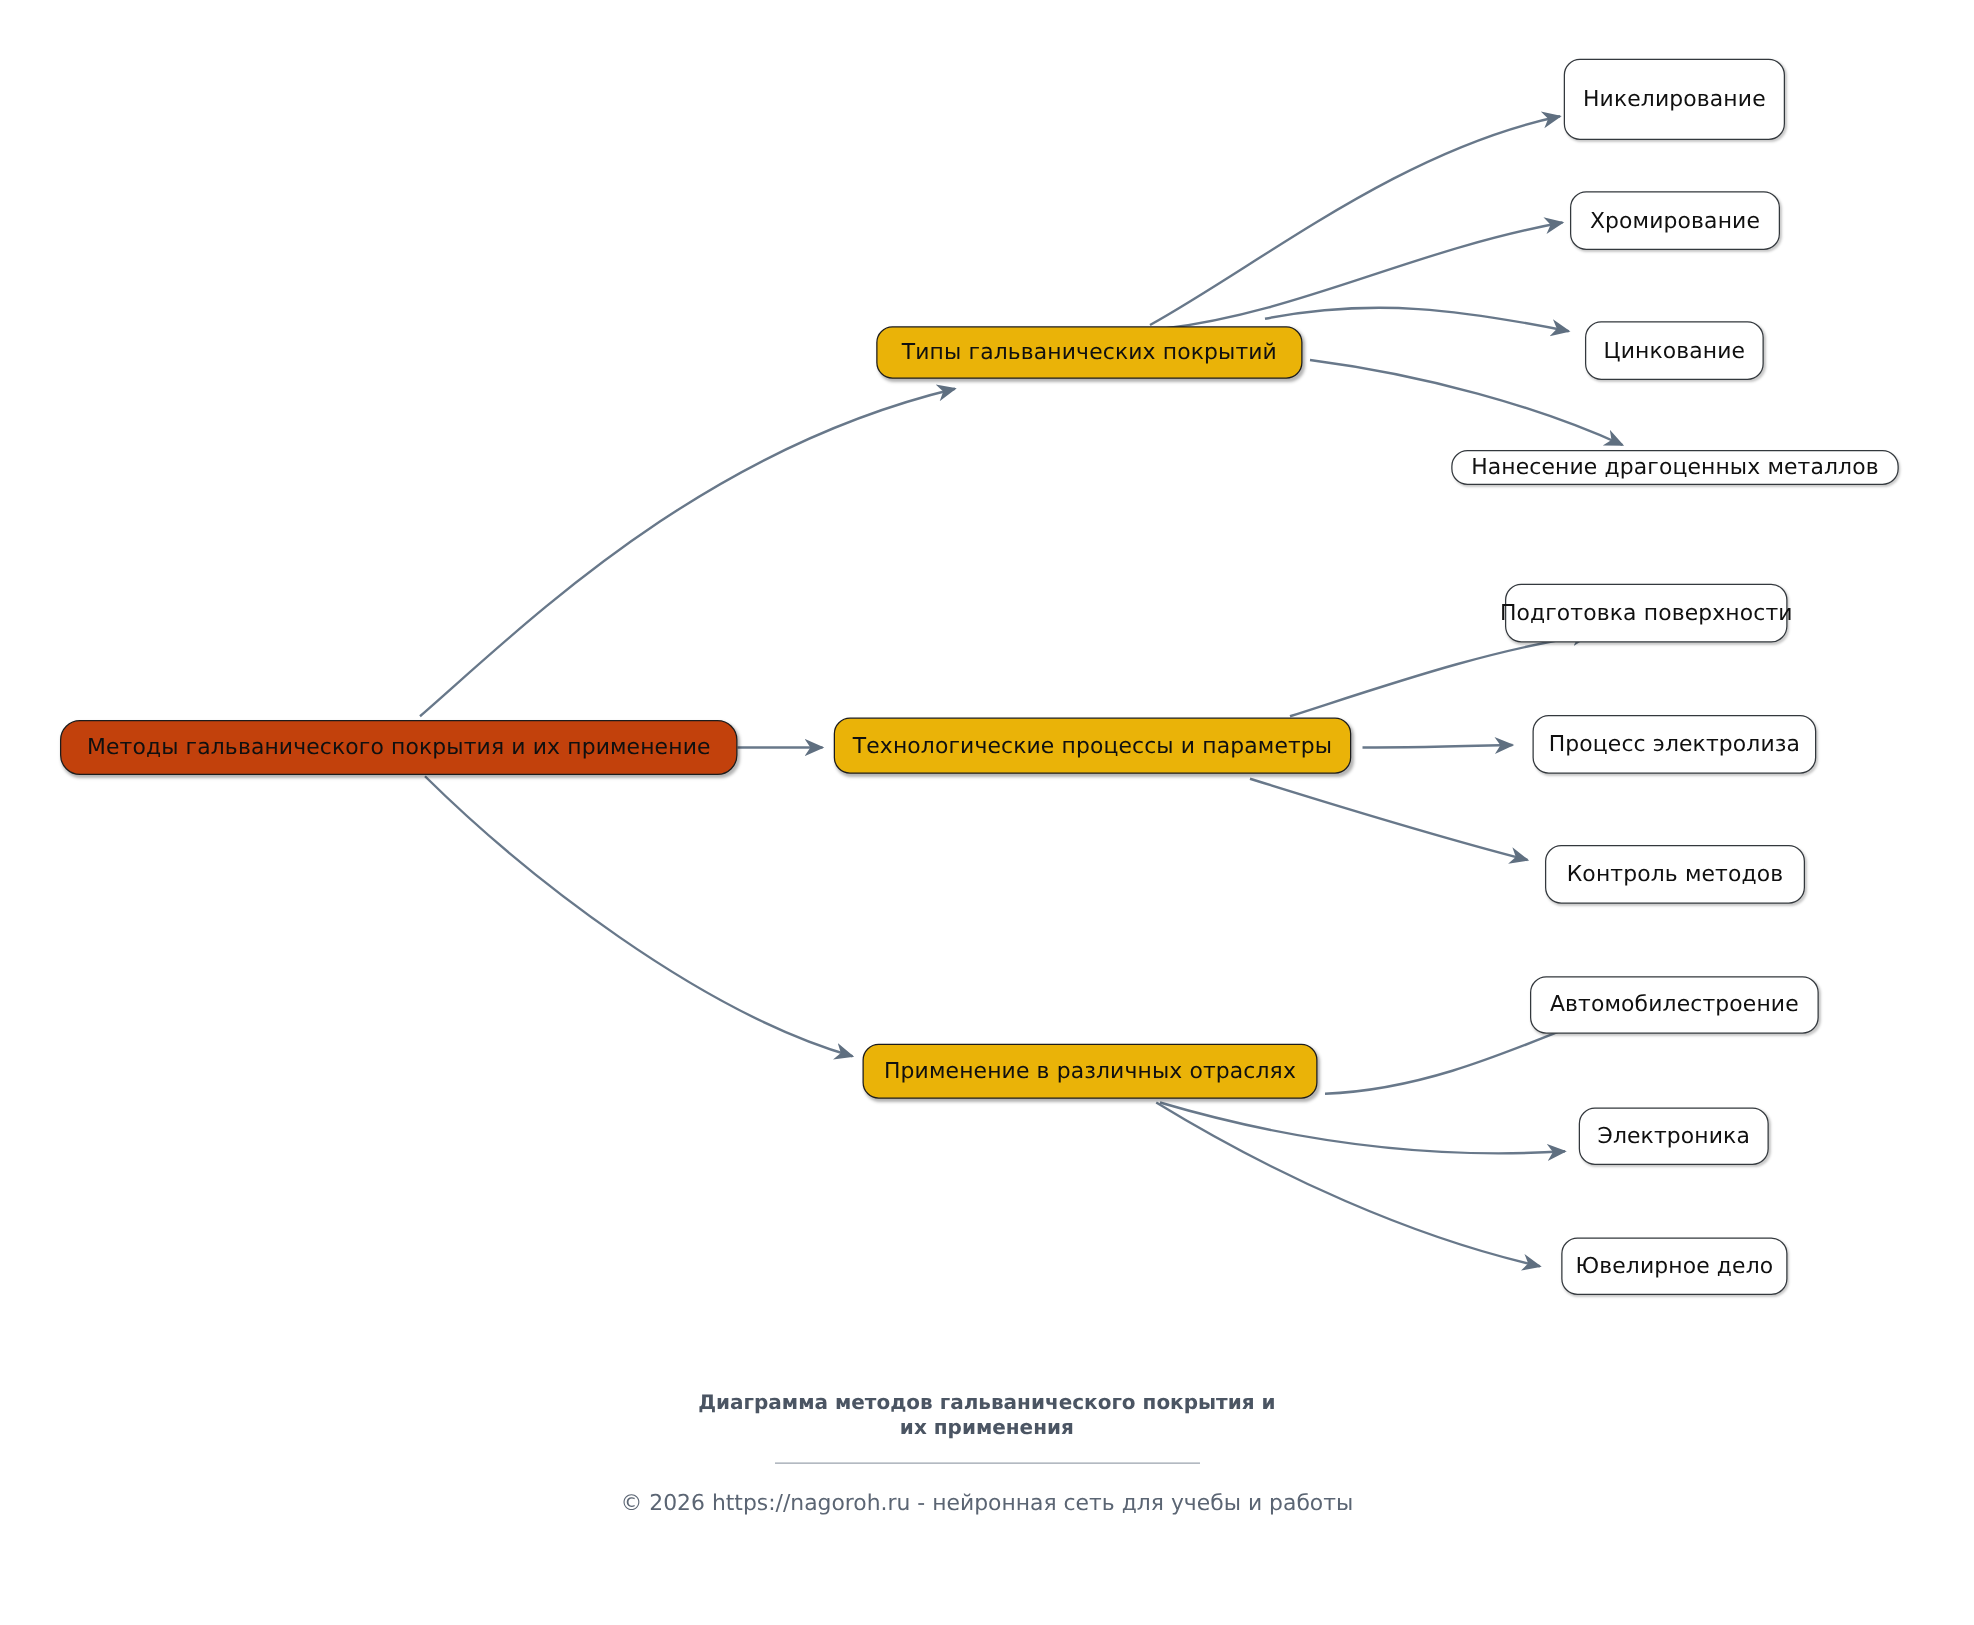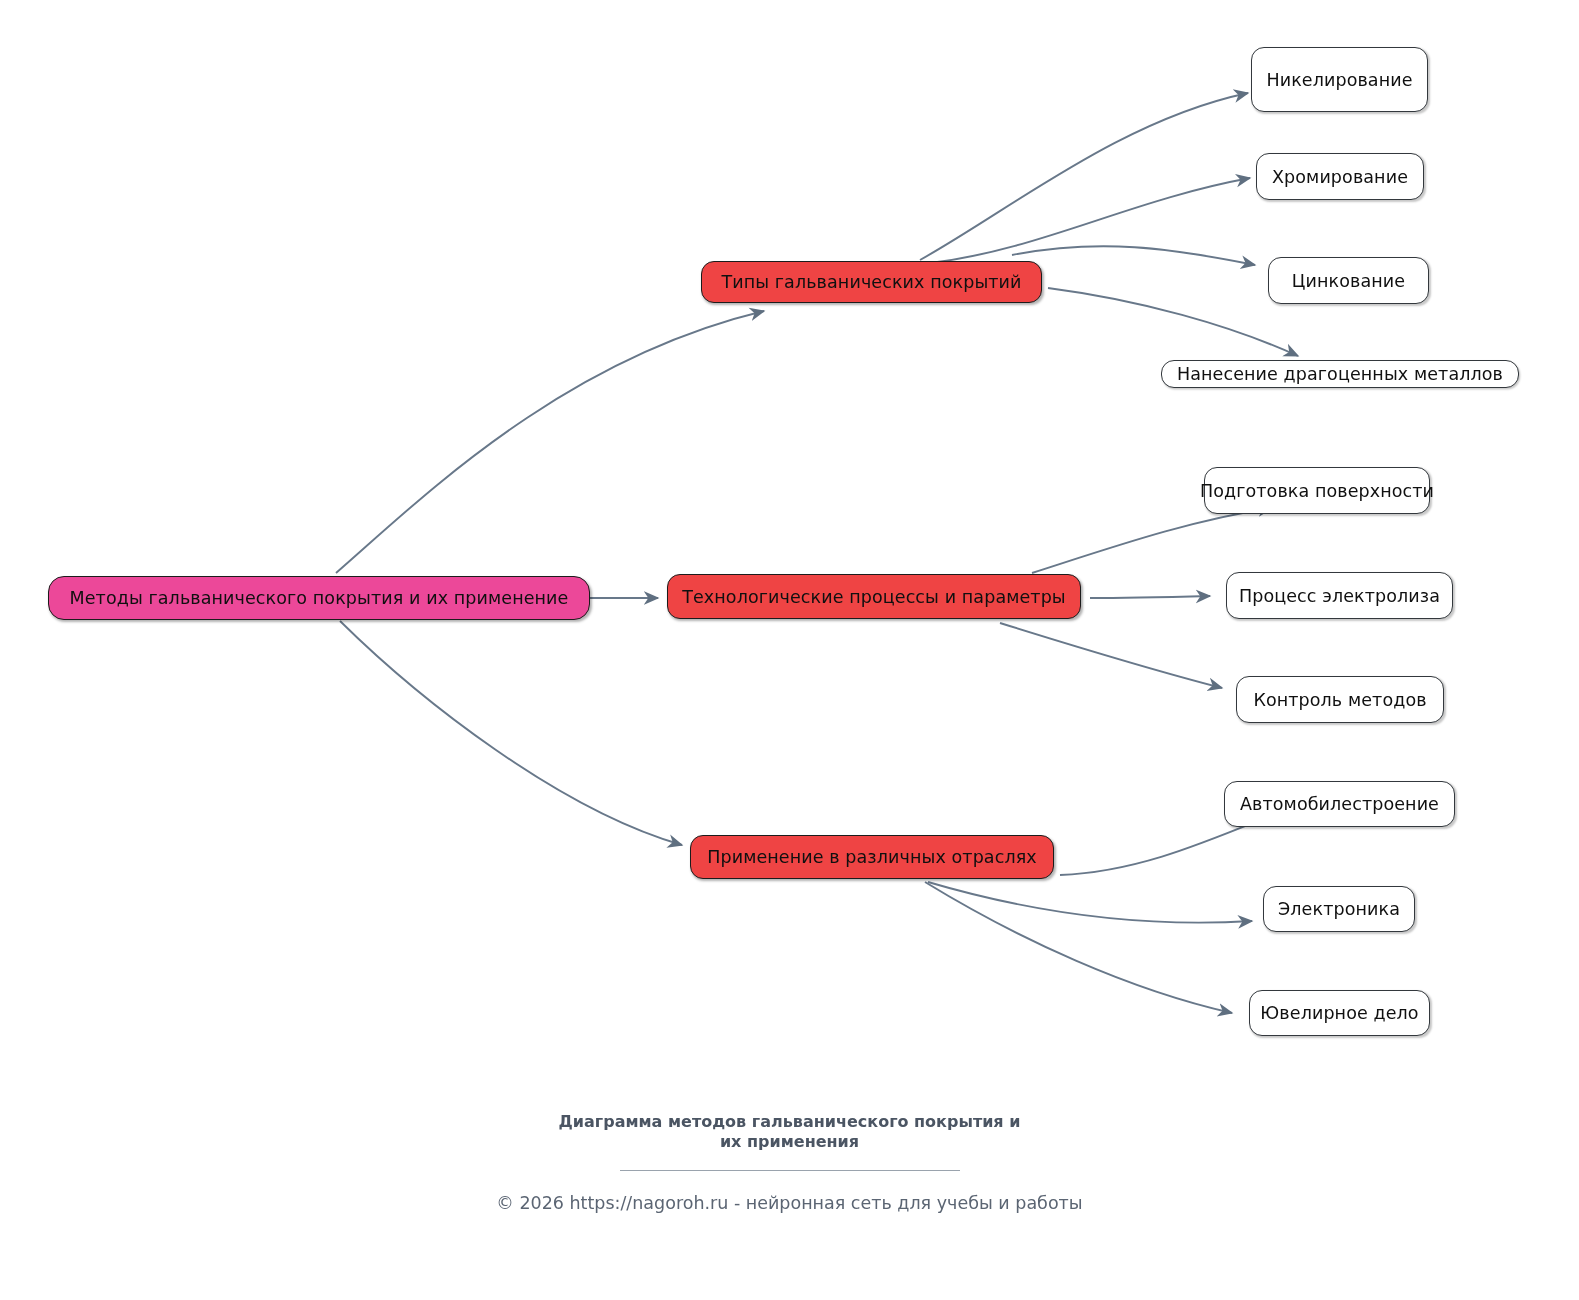--- a/index.html
+++ b/index.html
@@ -35,26 +35,26 @@
     border-radius: 14px;
     border: 1.6px solid #2b2b2b;
     white-space: nowrap;
     font-size: 17.5px;
     color: #101010;
     letter-spacing: 0.1px;
     box-shadow: 1.5px 2px 2.5px rgba(0,0,0,0.30);
     background: #ffffff;
   }
   .node.root {
-    background: #ec4899;
+    background: #c2410c;
     border-color: #1c1c1c;
     border-radius: 16px;
   }
   .node.branch {
-    background: #ef4444;
+    background: #eab308;
     border-color: #1c1c1c;
     border-radius: 13px;
   }
   .node.leaf {
     background: #ffffff;
     border-color: #33383d;
     border-width: 1.7px;
     border-radius: 13px;
     box-shadow: 1.2px 1.6px 2px rgba(0,0,0,0.22);
   }
@@ -133,21 +133,21 @@
   </div>
 
   <div class="node leaf" style="left:1251px; top:47px; width:177px; height:65px;">
     <span class="label">Никелирование</span>
   </div>
 
   <div class="node leaf" style="left:1256px; top:153px; width:168px; height:47px;">
     <span class="label">Хромирование</span>
   </div>
 
-  <div class="node leaf" style="left:1268px; top:257px; width:161px; height:47px;">
+  <div class="node leaf" style="left:1268px; top:257px; width:143px; height:47px;">
     <span class="label">Цинкование</span>
   </div>
 
   <div class="node leaf" style="left:1161px; top:360px; width:358px; height:28px;justify-content:center;">
     <span class="label">Нанесение драгоценных металлов</span>
   </div>
 
   <div class="node branch" style="left:667px; top:574px; width:414px; height:45px;">
     <span class="label">Технологические процессы и параметры</span>
   </div>

